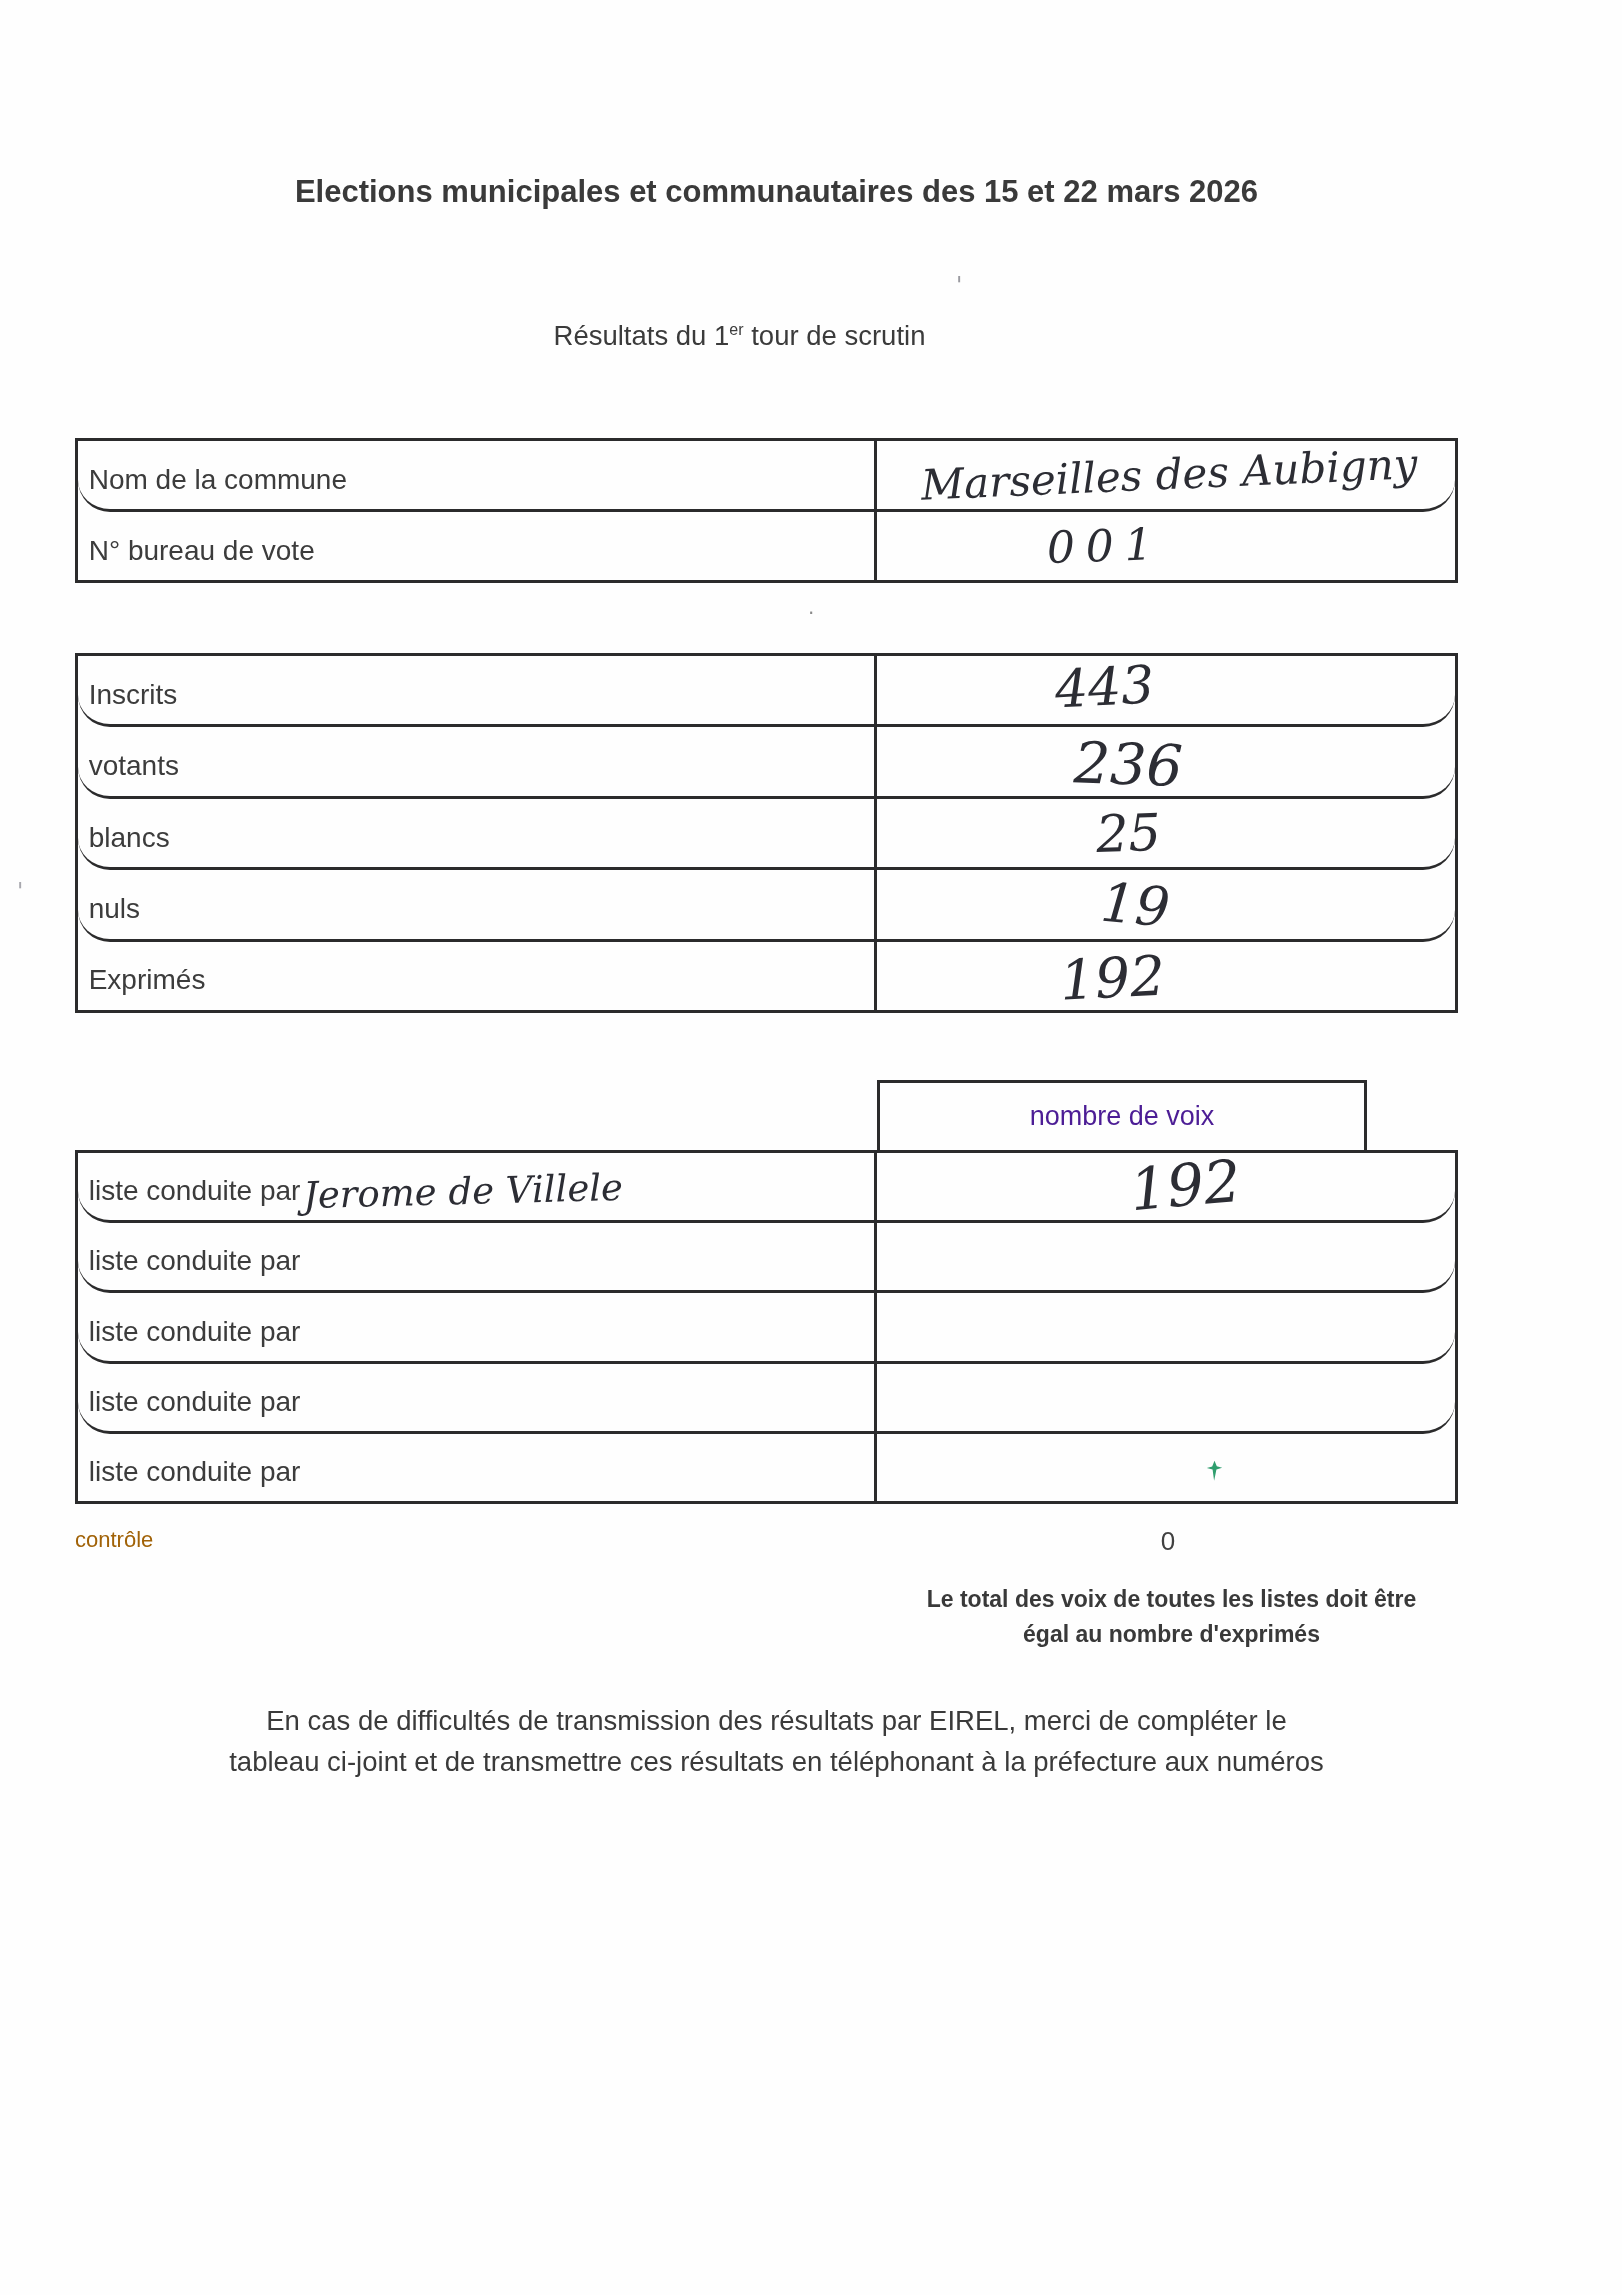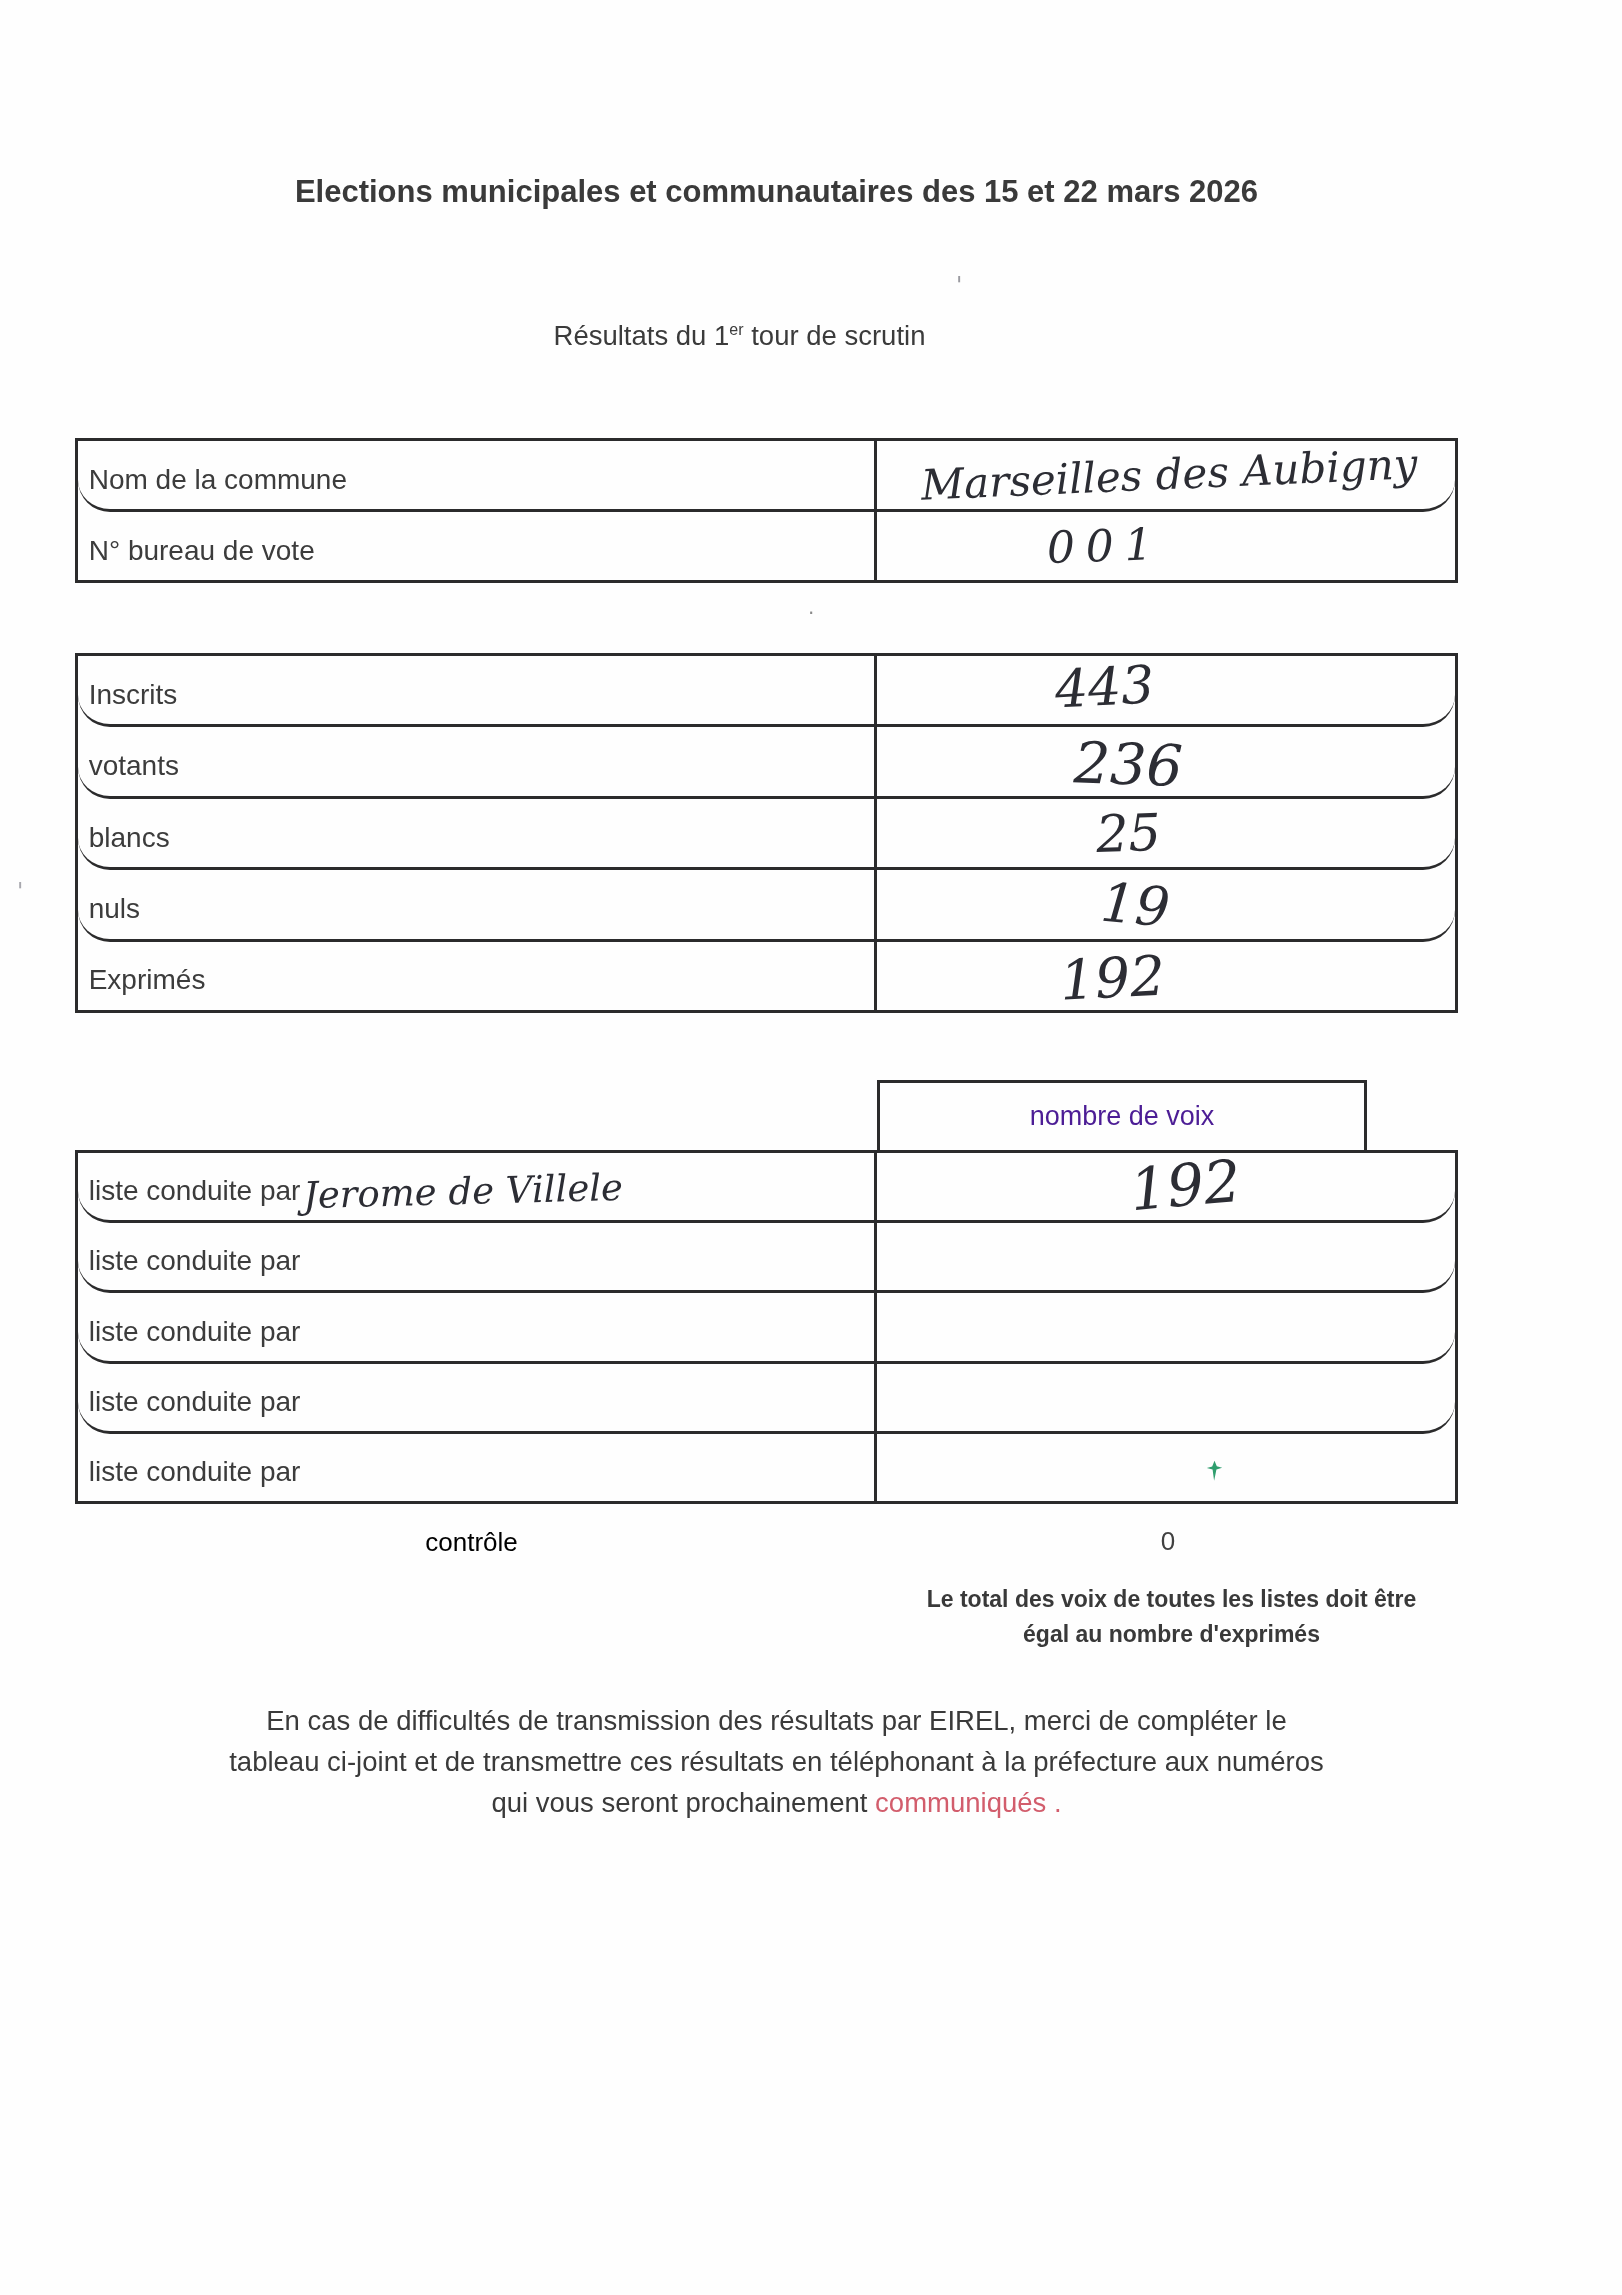--- a/index.html
+++ b/index.html
@@ -33,22 +33,22 @@
   .hw-commune{font-size:42px;transform:rotate(-2.5deg);white-space:nowrap;margin-left:6.1px;}
   .hw-bureau{font-size:44px;letter-spacing:10.7px;transform:translate(-61px,0) rotate(-2deg);}
   .v-r1{font-size:52px;transform:translate(-61px,-3.1px) rotate(-3deg);}
   .v-r2{font-size:57px;transform:translate(-38px,3.1px) rotate(2deg);}
   .v-r3{font-size:51px;transform:translate(-38px,0) rotate(-2deg);}
   .v-r4{font-size:54px;transform:translate(-31px,1.5px) rotate(5deg);}
   .v-r5{font-size:55px;transform:translate(-54px,3.1px) rotate(-3deg);}
   .hw-name{font-size:37px;transform:rotate(-1.5deg);margin-left:3.1px;white-space:nowrap;}
   .v-voix{font-size:58px;transform:translate(19px,-1.5px) rotate(-5deg);}
 
-  .ctrl-label{position:absolute;left:75px;top:1527px;width:793px;text-align:center;
-              font-size:26px;color:#000000;}
+  .ctrl-label{position:absolute;left:75px;top:1527px;width:793px;text-align:left;
+              font-size:22px;color:#a16207;}
   .ctrl-value{position:absolute;left:877px;top:1526px;width:582px;text-align:center;
               font-size:26px;color:#414141;}
 
   .total-note{position:absolute;left:877px;top:1582px;width:589px;text-align:center;
               font-weight:bold;font-size:23px;color:#393939;line-height:35px;}
 
   .footer{position:absolute;left:0;top:1700px;width:1553px;text-align:center;
           font-weight:normal;font-size:27.5px;color:#3a3a3a;line-height:41px;}
   .red{color:#d25d6c;}
 
@@ -163,21 +163,20 @@
   <div class="ctrl-value">0</div>
 
   <div class="total-note">
     <div>Le total des voix de toutes les listes doit être</div>
     <div>égal au nombre d'exprimés</div>
   </div>
 
   <div class="footer">
     <div>En cas de difficultés de transmission des résultats par EIREL, merci de compléter le</div>
     <div>tableau ci-joint et de transmettre ces résultats en téléphonant à la préfecture aux numéros</div>
-    <div><span>qui vous seront prochainement </span><span class="red">communiqués .</span></div>
   </div>
 
   <div class="speck s1">'</div>
   <div class="speck s2">.</div>
   <div class="speck s3">'</div>
 
 </div>
 
 
 </body></html>

